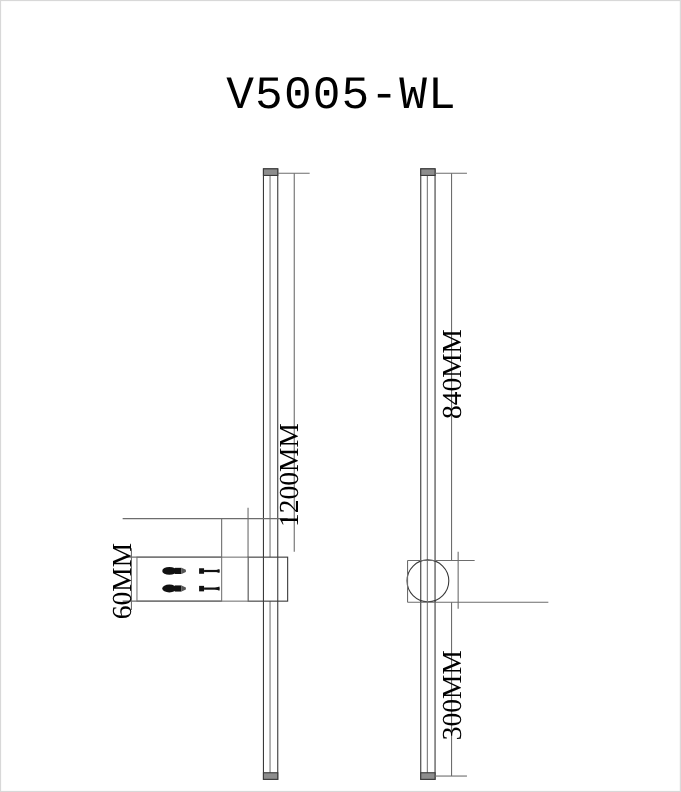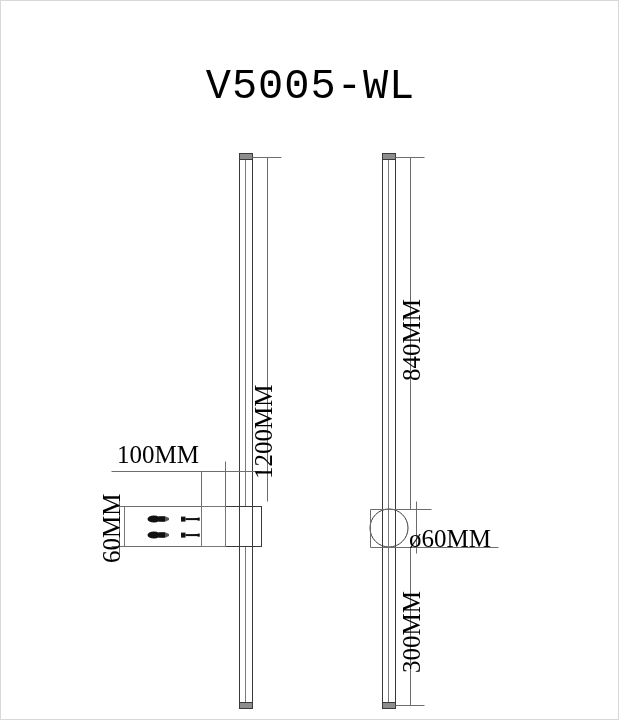--- a/index.html
+++ b/index.html
@@ -133,25 +133,23 @@
       <line x1="415.5" y1="500.5" x2="415.5" y2="552.5" stroke="#6d6d6d" stroke-width="1"></line>
 
       <line x1="409.5" y1="156.5" x2="409.5" y2="508.5" stroke="#6d6d6d" stroke-width="1"></line>
       <line x1="394.5" y1="156.5" x2="423.5" y2="156.5" stroke="#6d6d6d" stroke-width="1"></line>
 
       <line x1="409.5" y1="546.5" x2="409.5" y2="704.5" stroke="#6d6d6d" stroke-width="1"></line>
       <line x1="394.5" y1="704.5" x2="423.5" y2="704.5" stroke="#6d6d6d" stroke-width="1"></line>
     </g>
   </svg>
 
-  <div class="dim-label" style="left:116px; top:441px;">100MM</div>
 
   <div class="dim-label vertical-label" style="left:98px; top:562px;">60MM</div>
 
   <div class="dim-label vertical-label" style="left:250px; top:478px;">1200MM</div>
 
   <div class="dim-label vertical-label" style="left:398px; top:380px;">840MM</div>
 
   <div class="dim-label vertical-label" style="left:398px; top:672px;">300MM</div>
 
-  <div class="dim-label" style="left:408px; top:525px;">ø60MM</div>
 
 </div>
 
 </body></html>

